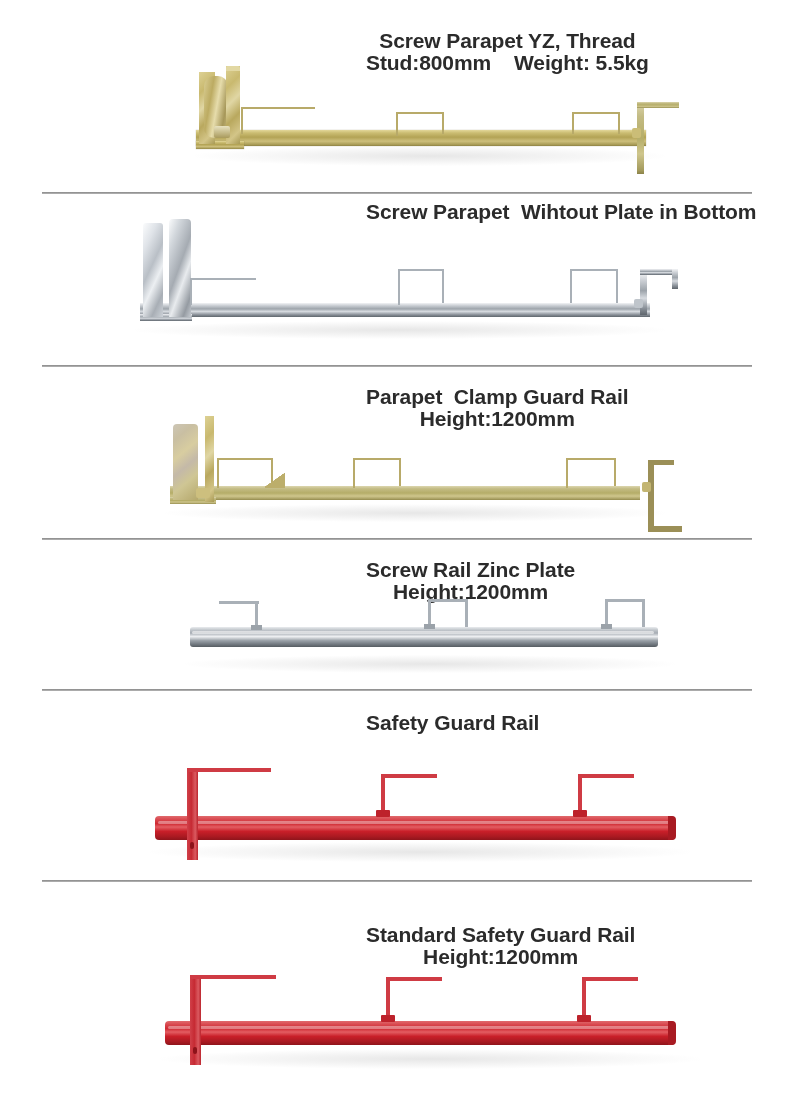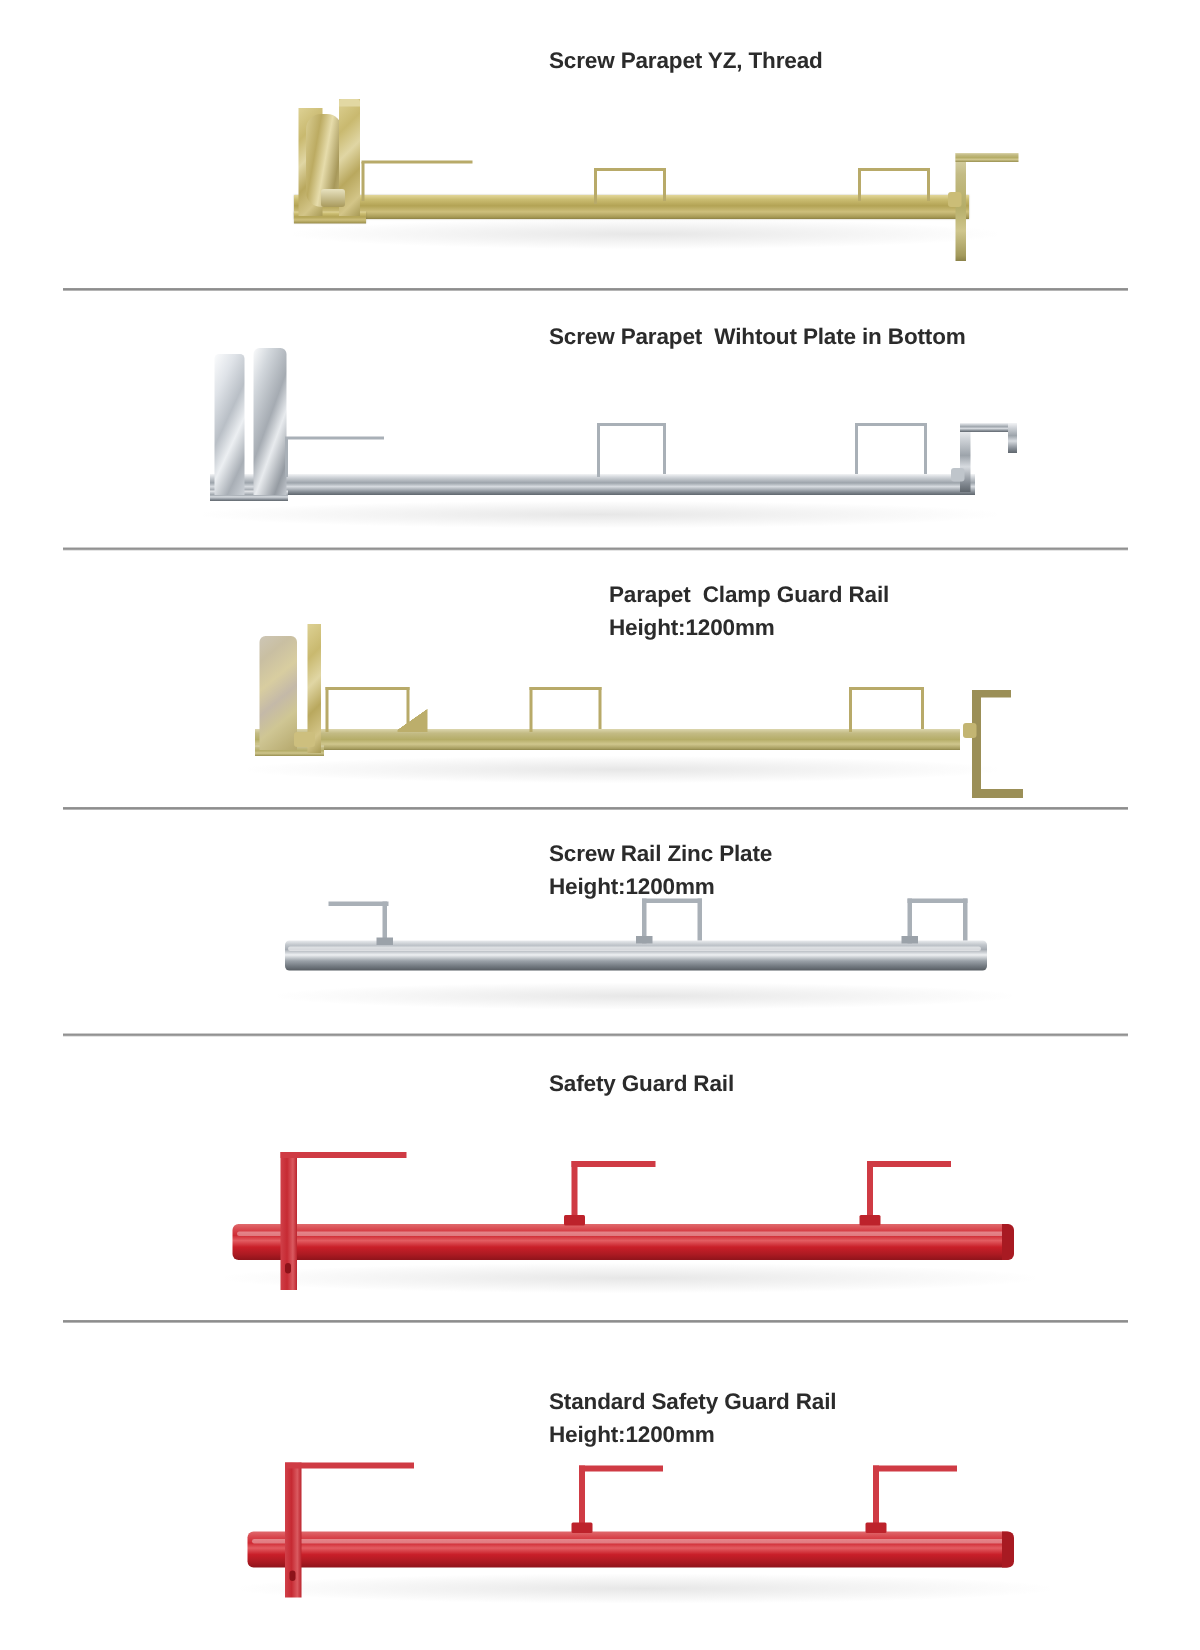--- a/index.html
+++ b/index.html
@@ -13,26 +13,27 @@
   .page {
     position: relative;
     width: 800px; height: 1100px;
     background: #ffffff;
   }
 
   
   .product { position: absolute; left: 0; width: 800px; }
   .caption { position: absolute; left: 366px; top: 0; }
   .caption .line {
-    font-size: 15px;
+    font-size: 21px;
     font-weight: bold;
     color: #2b2b2b;
     letter-spacing: -0.1px;
     line-height: 22px;
     white-space: pre;
+    text-align: center;
   }
 
   .divider {
     position: absolute;
     left: 42px;
     width: 710px;
     height: 2px;
     background: linear-gradient(to bottom, #9a9a9a 0, #8d8d8d 50%, #c9c9c9 100%);
   }
 
@@ -99,20 +100,21 @@
   }
 </style>
 </head>
 <body>
 
 <div class="page">
 
   <div class="product" style="top:0;height:190px;">
     <div class="caption" style="top:30px;">
       <div class="line">Screw Parapet YZ, Thread</div>
+      <div class="line">Stud:800mm    Weight: 5.5kg</div>
     </div>
 
     <div class="art" style="left:0;top:0;width:800px;height:190px;">
 
       <div class="shadow-soft" style="left:195px;top:146px;width:470px;height:20px;"></div>
 
       <div class="bar-gold" style="left:196px;top:130px;width:450px;height:16px;"></div>
 
       <div class="bar-gold" style="left:196px;top:141px;width:48px;height:8px;"></div>
 
@@ -137,21 +139,21 @@
       <div class="wire-gold" style="left:572px;top:112px;width:48px;height:2px;"></div>
       <div class="wire-gold" style="left:618px;top:112px;width:2px;height:22px;"></div>
 
       <div class="bar-gold-2" style="left:637px;top:102px;width:7px;height:72px;"></div>
       <div class="bar-gold-2" style="left:637px;top:102px;width:42px;height:6px;"></div>
       <div style="left:632px;top:128px;width:9px;height:10px;background:#cbbd77;border-radius:2px;"></div>
     </div>
   </div>
   <div class="divider" style="top:192px;"></div>
 
-  <div class="product" style="top:194px;height:172px;">
+  <div class="product" style="top:181px;height:172px;">
     <div class="caption" style="top:20px;">
       <div class="line">Screw Parapet  Wihtout Plate in Bottom</div>
     </div>
 
     <div class="art" style="left:0;top:0;width:800px;height:172px;">
       <div class="shadow-soft" style="left:135px;top:140px;width:530px;height:18px;"></div>
 
       <div class="bar-silver" style="left:140px;top:122px;width:510px;height:14px;"></div>
 
       <div class="bar-silver" style="left:140px;top:133px;width:52px;height:7px;"></div>
@@ -173,21 +175,21 @@
 
       <div class="bar-silver" style="left:640px;top:92px;width:7px;height:42px;"></div>
       <div class="bar-silver" style="left:640px;top:88px;width:38px;height:6px;"></div>
       <div class="bar-silver" style="left:672px;top:88px;width:6px;height:20px;"></div>
       <div style="left:634px;top:118px;width:9px;height:9px;background:#bfc5cb;border-radius:2px;"></div>
     </div>
   </div>
   <div class="divider" style="top:365px;"></div>
 
   <div class="product" style="top:366px;height:172px;">
-    <div class="caption" style="top:20px;margin-left:40px;">
+    <div class="caption" style="top:20px;">
       <div class="line">Parapet  Clamp Guard Rail</div>
       <div class="line">Height:1200mm</div>
     </div>
 
     <div class="art" style="left:0;top:0;width:800px;height:172px;">
       <div class="shadow-soft" style="left:165px;top:138px;width:500px;height:18px;"></div>
 
       <div class="bar-gold-2" style="left:170px;top:120px;width:470px;height:14px;"></div>
       <div class="bar-gold-2" style="left:170px;top:131px;width:46px;height:7px;"></div>
 

